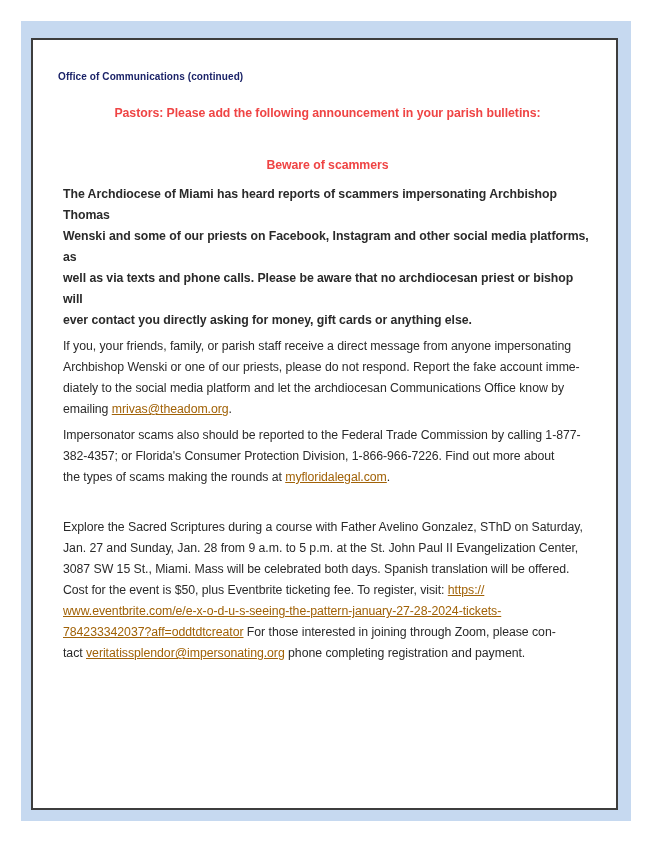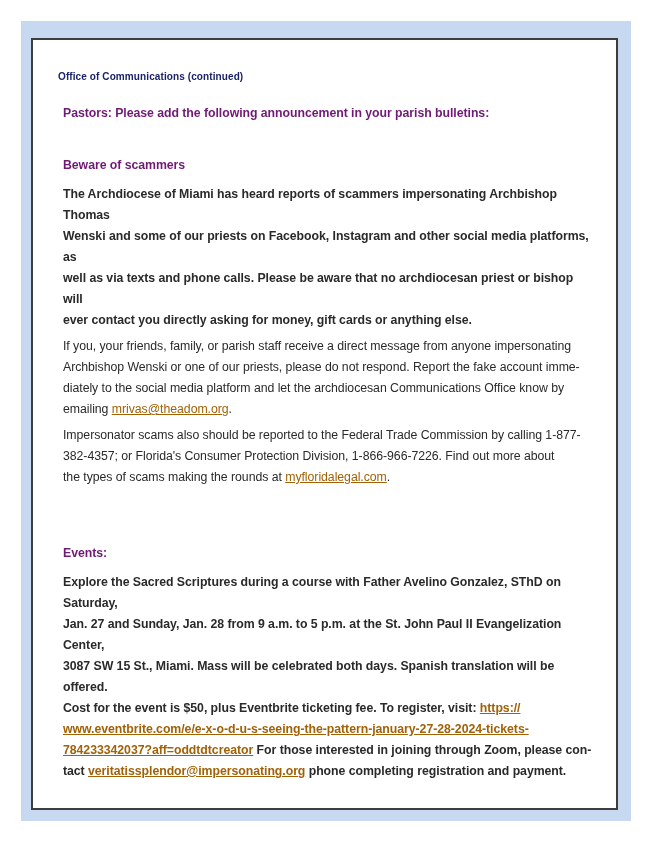--- a/index.html
+++ b/index.html
@@ -49,22 +49,23 @@
     line-height: 21px;
     color: #2a2a2a;
     letter-spacing: -0.05px;
   }
   .blk {
     margin: 0;
     white-space: pre-line;
   }
   .blk.heading {
     font-weight: bold;
-    color: #701a75;
+    color: #ef4444;
     margin-top: 31px;
+    text-align: center;
   }
   .blk.para {
     margin-top: 5px;
   }
   .blk.heading + .blk.para {
     margin-top: 8px;
     font-weight: bold;
   }
   .doc-body .blk:first-child {
     margin-top: 21px;
@@ -93,21 +94,20 @@
 well as via texts and phone calls. Please be aware that no archdiocesan priest or bishop will
 ever contact you directly asking for money, gift cards or anything else.</span></p>
           <p class="blk para"><span>If you, your friends, family, or parish staff receive a direct message from anyone impersonating
 Archbishop Wenski or one of our priests, please do not respond. Report the fake account imme-
 diately to the social media platform and let the archdiocesan Communications Office know by
 emailing </span><a class="link" href="#">mrivas@theadom.org</a><span>.</span></p>
           <p class="blk para"><span>Impersonator scams also should be reported to the Federal Trade Commission by calling 1-877-
 382-4357; or Florida's Consumer Protection Division, 1-866-966-7226. Find out more about
 the types of scams making the rounds at </span><a class="link" href="#">myfloridalegal.com</a><span>.</span></p>
           <div class="spacer"></div>
-          <p class="blk heading">Events:</p>
           <p class="blk para"><span>Explore the Sacred Scriptures during a course with Father Avelino Gonzalez, SThD on Saturday,
 Jan. 27 and Sunday, Jan. 28 from 9 a.m. to 5 p.m. at the St. John Paul II Evangelization Center,
 3087 SW 15 St., Miami. Mass will be celebrated both days. Spanish translation will be offered.
 Cost for the event is $50, plus Eventbrite ticketing fee. To register, visit: </span><a class="link" href="#">https://
 www.eventbrite.com/e/e-x-o-d-u-s-seeing-the-pattern-january-27-28-2024-tickets-
 784233342037?aff=oddtdtcreator</a><span> For those interested in joining through Zoom, please con-
 tact </span><a class="link" href="#">veritatissplendor@impersonating.org</a><span> phone completing registration and payment.</span></p>
         </div>
     </div>
   </div>

